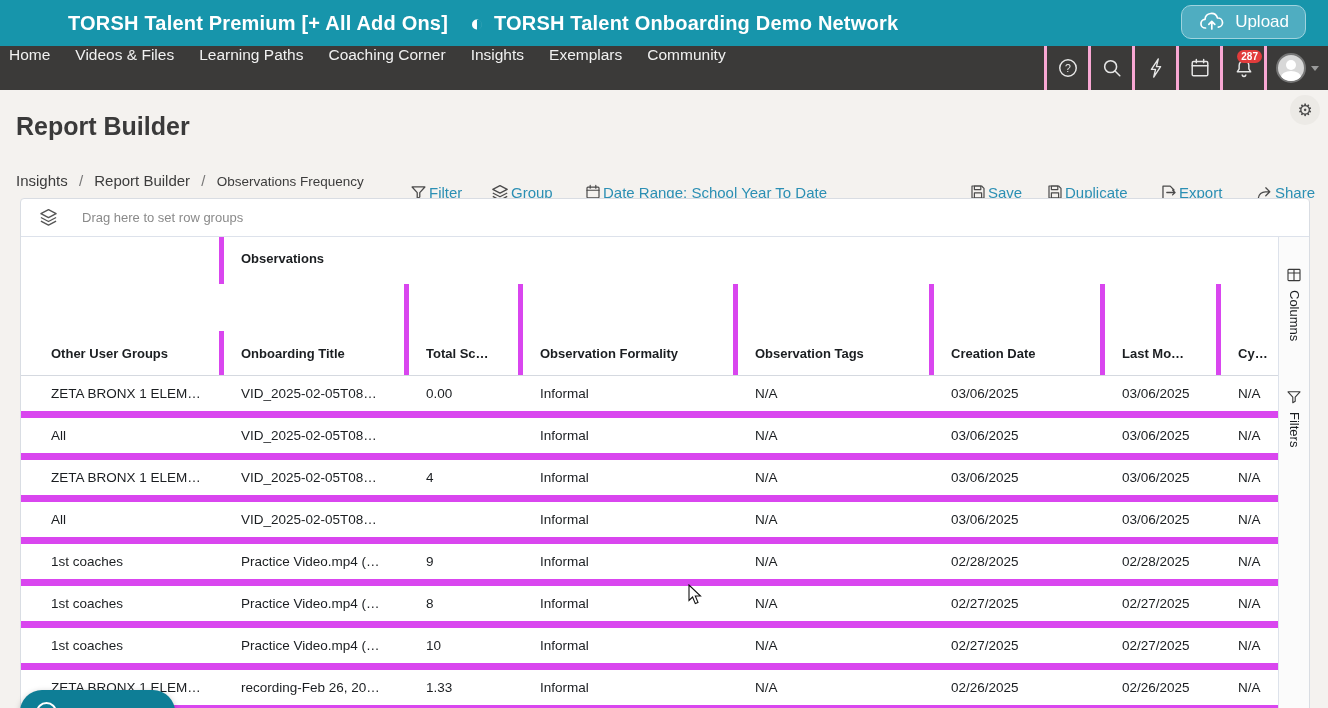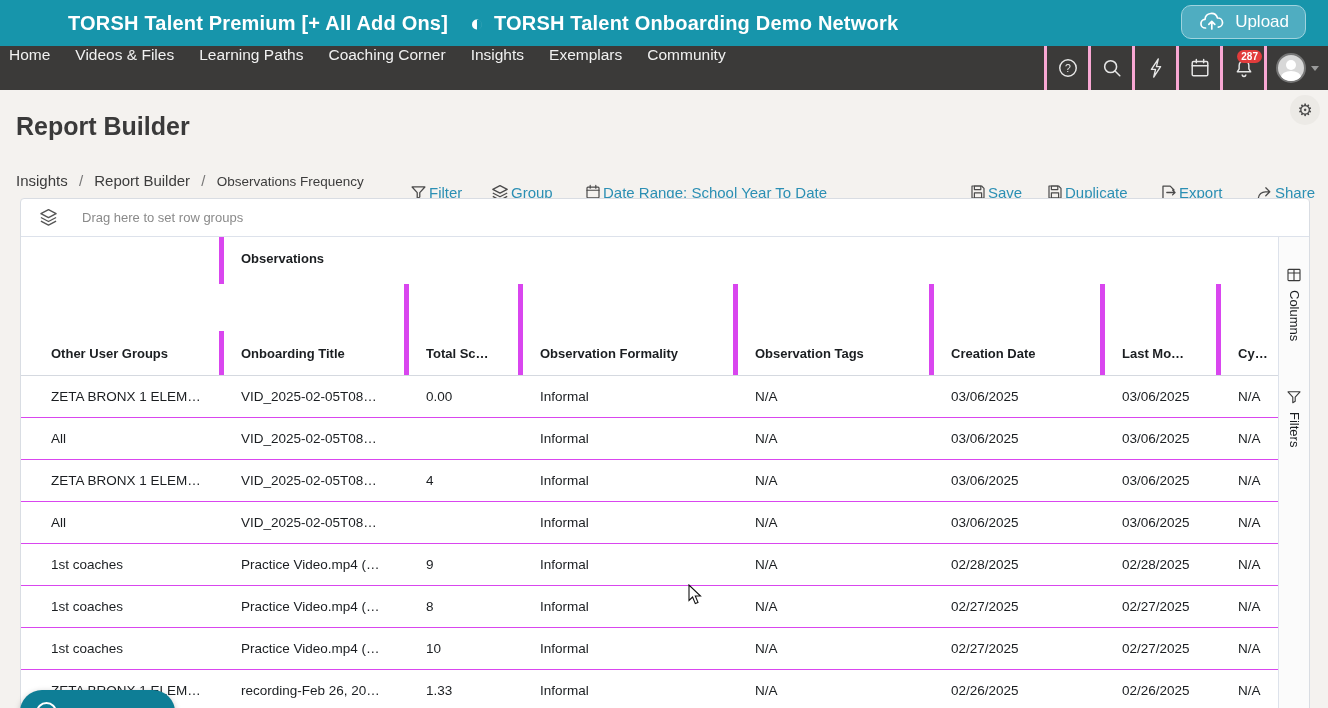--- a/index.html
+++ b/index.html
@@ -75,21 +75,21 @@
   .g1 { height:47px; }
   .g2 { height:47px; }
   .hleaf { height:45px; border-bottom:1px solid #d5d9e0; }
   .c { flex:none; overflow:hidden; white-space:nowrap; text-overflow:ellipsis; }
   .w0{width:203px} .w1{width:185px} .w2{width:114px} .w3{width:215px}
   .w4{width:196px} .w5{width:171px} .w6{width:116px} .w7{width:57px}
   .br { border-right:5px solid #d946ef; }
   .gspan { width:1054px; font-weight:700; font-size:13px; padding:14px 0 0 17px; }
   .hcell { font-weight:700; font-size:13px; padding:15px 8px 0 17px; }
   .hcell.first, .bcell.first { padding-left:30px; }
-  .body-row { display:flex; height:42px; border-bottom:1px solid #d946ef; align-items:center; }
+  .body-row { display:flex; height:42px; border-bottom:7px solid #d946ef; align-items:center; }
   .bcell { font-size:13.5px; padding:0 8px 0 17px; color:#1b1e21; }
   
   .side-strip {
     width:32px; background:#fbfbfb; border-left:1px solid #dde2eb;
     display:flex; flex-direction:column; align-items:center;
   }
   .side-tab { display:flex; flex-direction:column; align-items:center; gap:7px; cursor:pointer; }
   .side-tab .vtxt { writing-mode:vertical-rl; font-size:13px; color:#1b1e21; }
   .tab-cols { margin-top:30px; }
   .tab-filt { margin-top:48px; }

